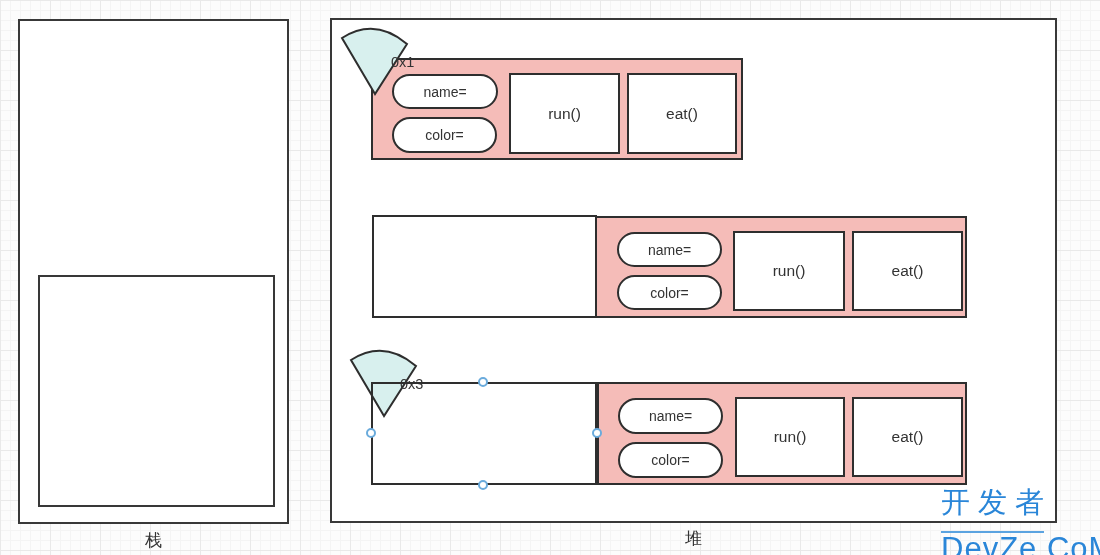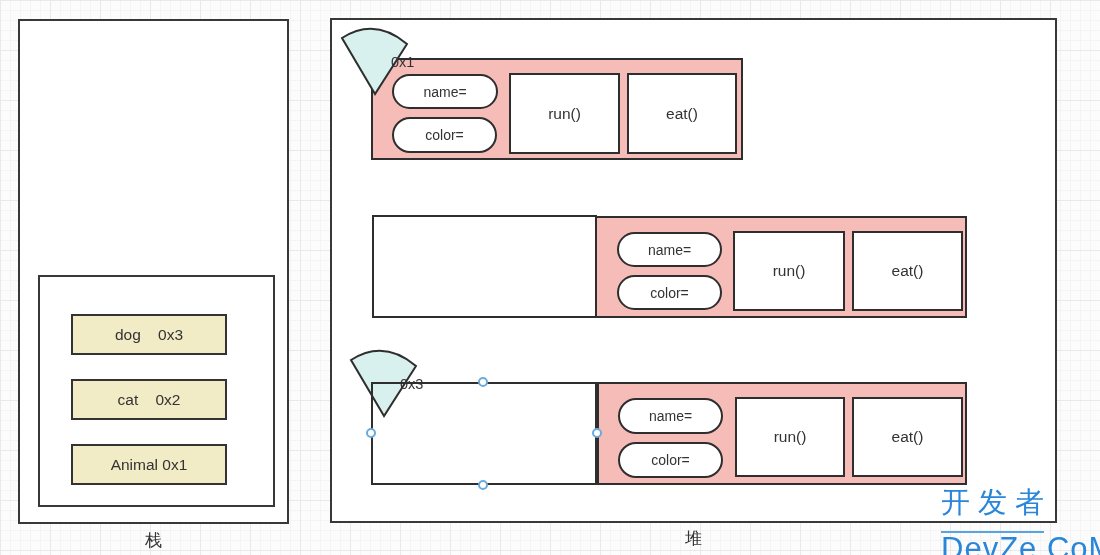--- a/index.html
+++ b/index.html
@@ -54,29 +54,20 @@
   .wm-en{font-size:31px;color:#2a86d8;margin-top:0px;letter-spacing:1px;}
 </style>
 </head>
 <body>
 
 <div id="canvas">
 
   <div class="abs region" style="left:18px;top:19px;width:271px;height:505px;"></div>
   <div class="abs frame" style="left:38px;top:275px;width:237px;height:232px;"></div>
 
-  <div class="abs stack-item" style="left:71px;top:314px;width:156px;height:41px;">
-    <span>dog    0x3</span>
-  </div>
-  <div class="abs stack-item" style="left:71px;top:379px;width:156px;height:41px;">
-    <span>cat    0x2</span>
-  </div>
-  <div class="abs stack-item" style="left:71px;top:444px;width:156px;height:41px;">
-    <span>Animal 0x1</span>
-  </div>
 
   <div class="abs caption" style="left:18px;top:529px;width:271px;">栈</div>
 
   <div class="abs region" style="left:330px;top:18px;width:727px;height:505px;"></div>
   <div class="abs caption" style="left:330px;top:527px;width:727px;">堆</div>
 
   <div class="abs obj-block" style="left:371px;top:58px;width:372px;height:102px;"></div>
   <div class="abs fan top" style="left:339px;top:24px;width:70px;height:72px;">
     <svg viewBox="0 0 70 72">
       <path d="M 36 70 L 3 14 Q 36 -7 68 20 Z" fill="#d8f0ee" stroke="#2e2e2e" stroke-width="2"></path>

